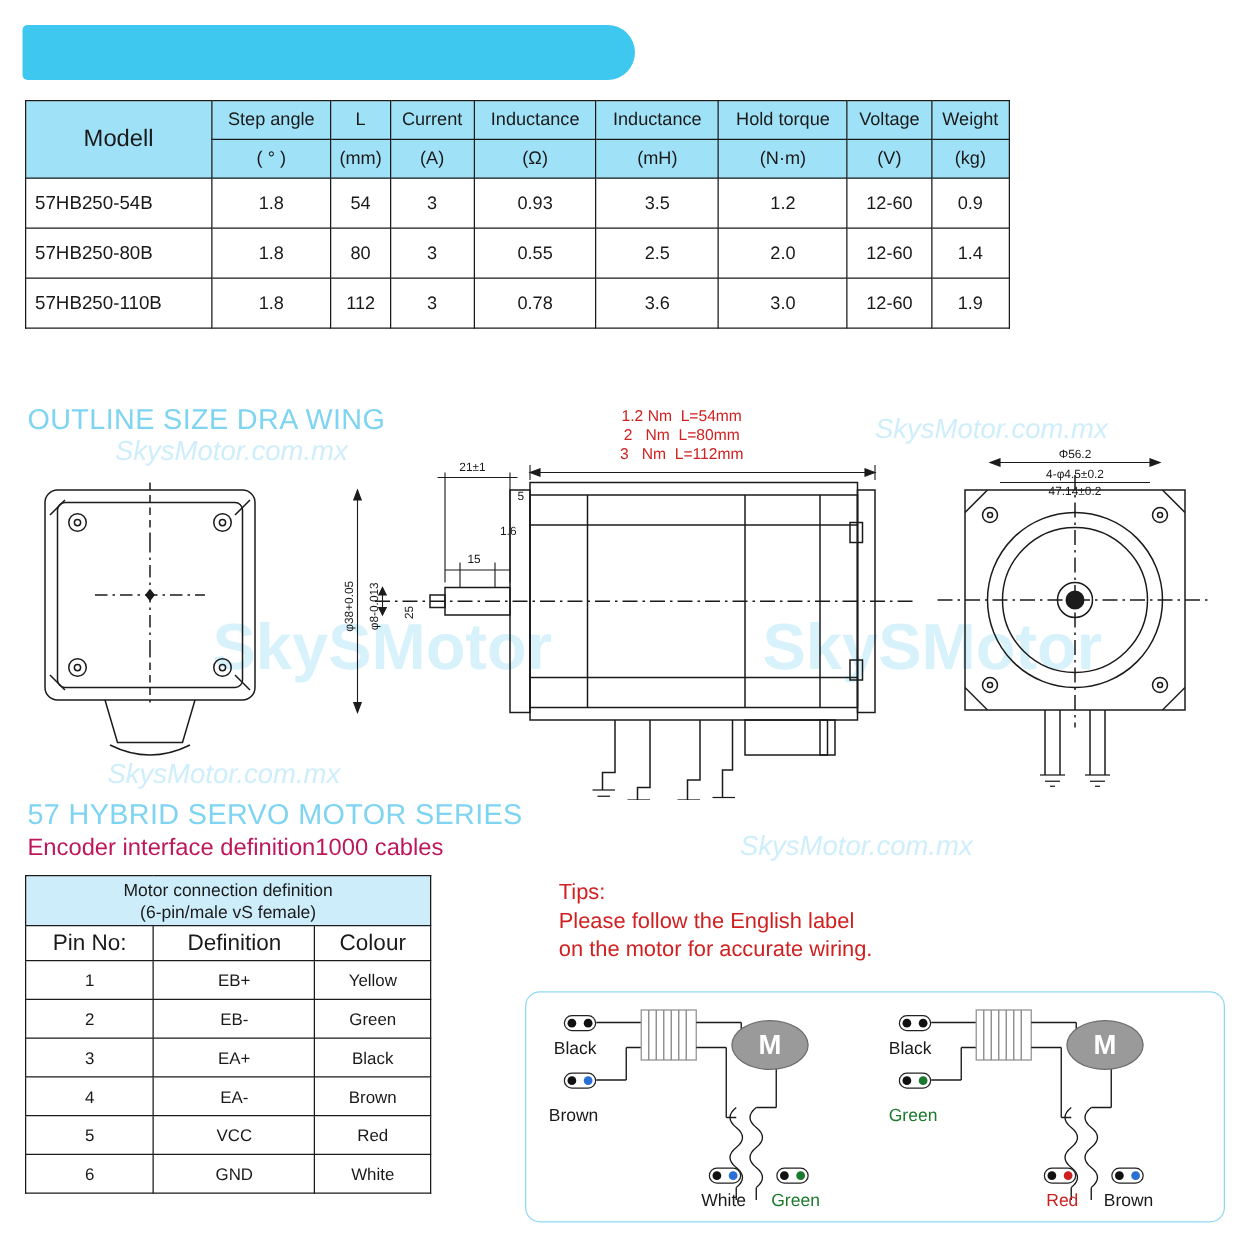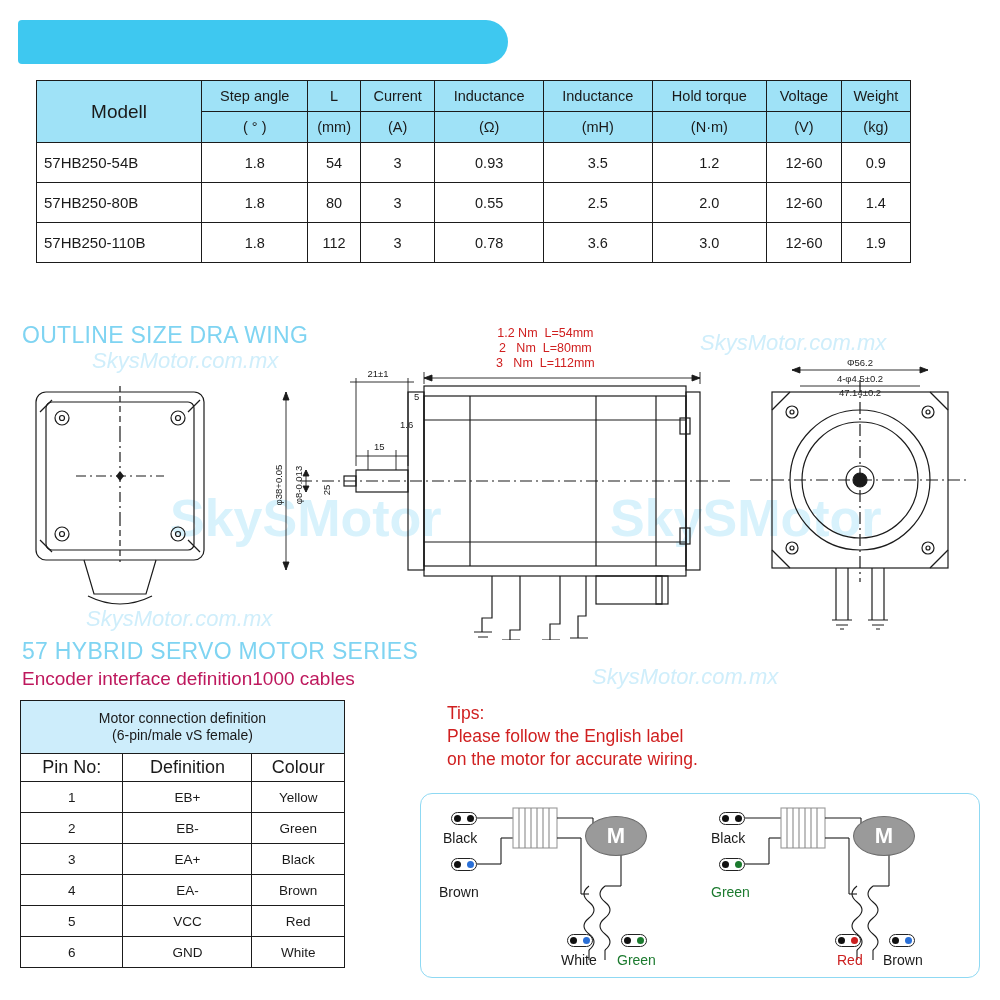--- a/index.html
+++ b/index.html
@@ -25,23 +25,23 @@
   .banner-title {
     position:absolute; left:50px; top:6px;
     font-size:27px; font-weight:bold; color:#ffffff;
     letter-spacing:0.5px;
     text-shadow:1px 1px 0 rgba(0,0,0,0.10);
     white-space:nowrap;
   }
 
   
   .spec-table {
-    position:absolute; left:36px; top:80px;
+    position:absolute; left:20px; top:80px;
     border-collapse:collapse;
-    width:875px;
+    width:788px;
     font-size:14.5px;
   }
   .spec-table td, .spec-table th {
     border:1px solid #1b1b1b;
     text-align:center;
     font-weight:normal;
     padding:0;
     height:40px;
     background:#fff;
   }
@@ -109,21 +109,21 @@
     font-size:13.5px;
   }
   .pin-table td {
     border:1px solid #1b1b1b;
     text-align:center;
     height:31px;
     background:#fff;
   }
   .pin-table tr.head-merged td {
     background:#cdedfb;
-    height:53px;
+    height:40px;
     font-size:14px;
     line-height:17px;
   }
   .pin-table tr.col-head td {
     background:#fff;
     font-size:18px;
     height:28px;
   }
 
   

